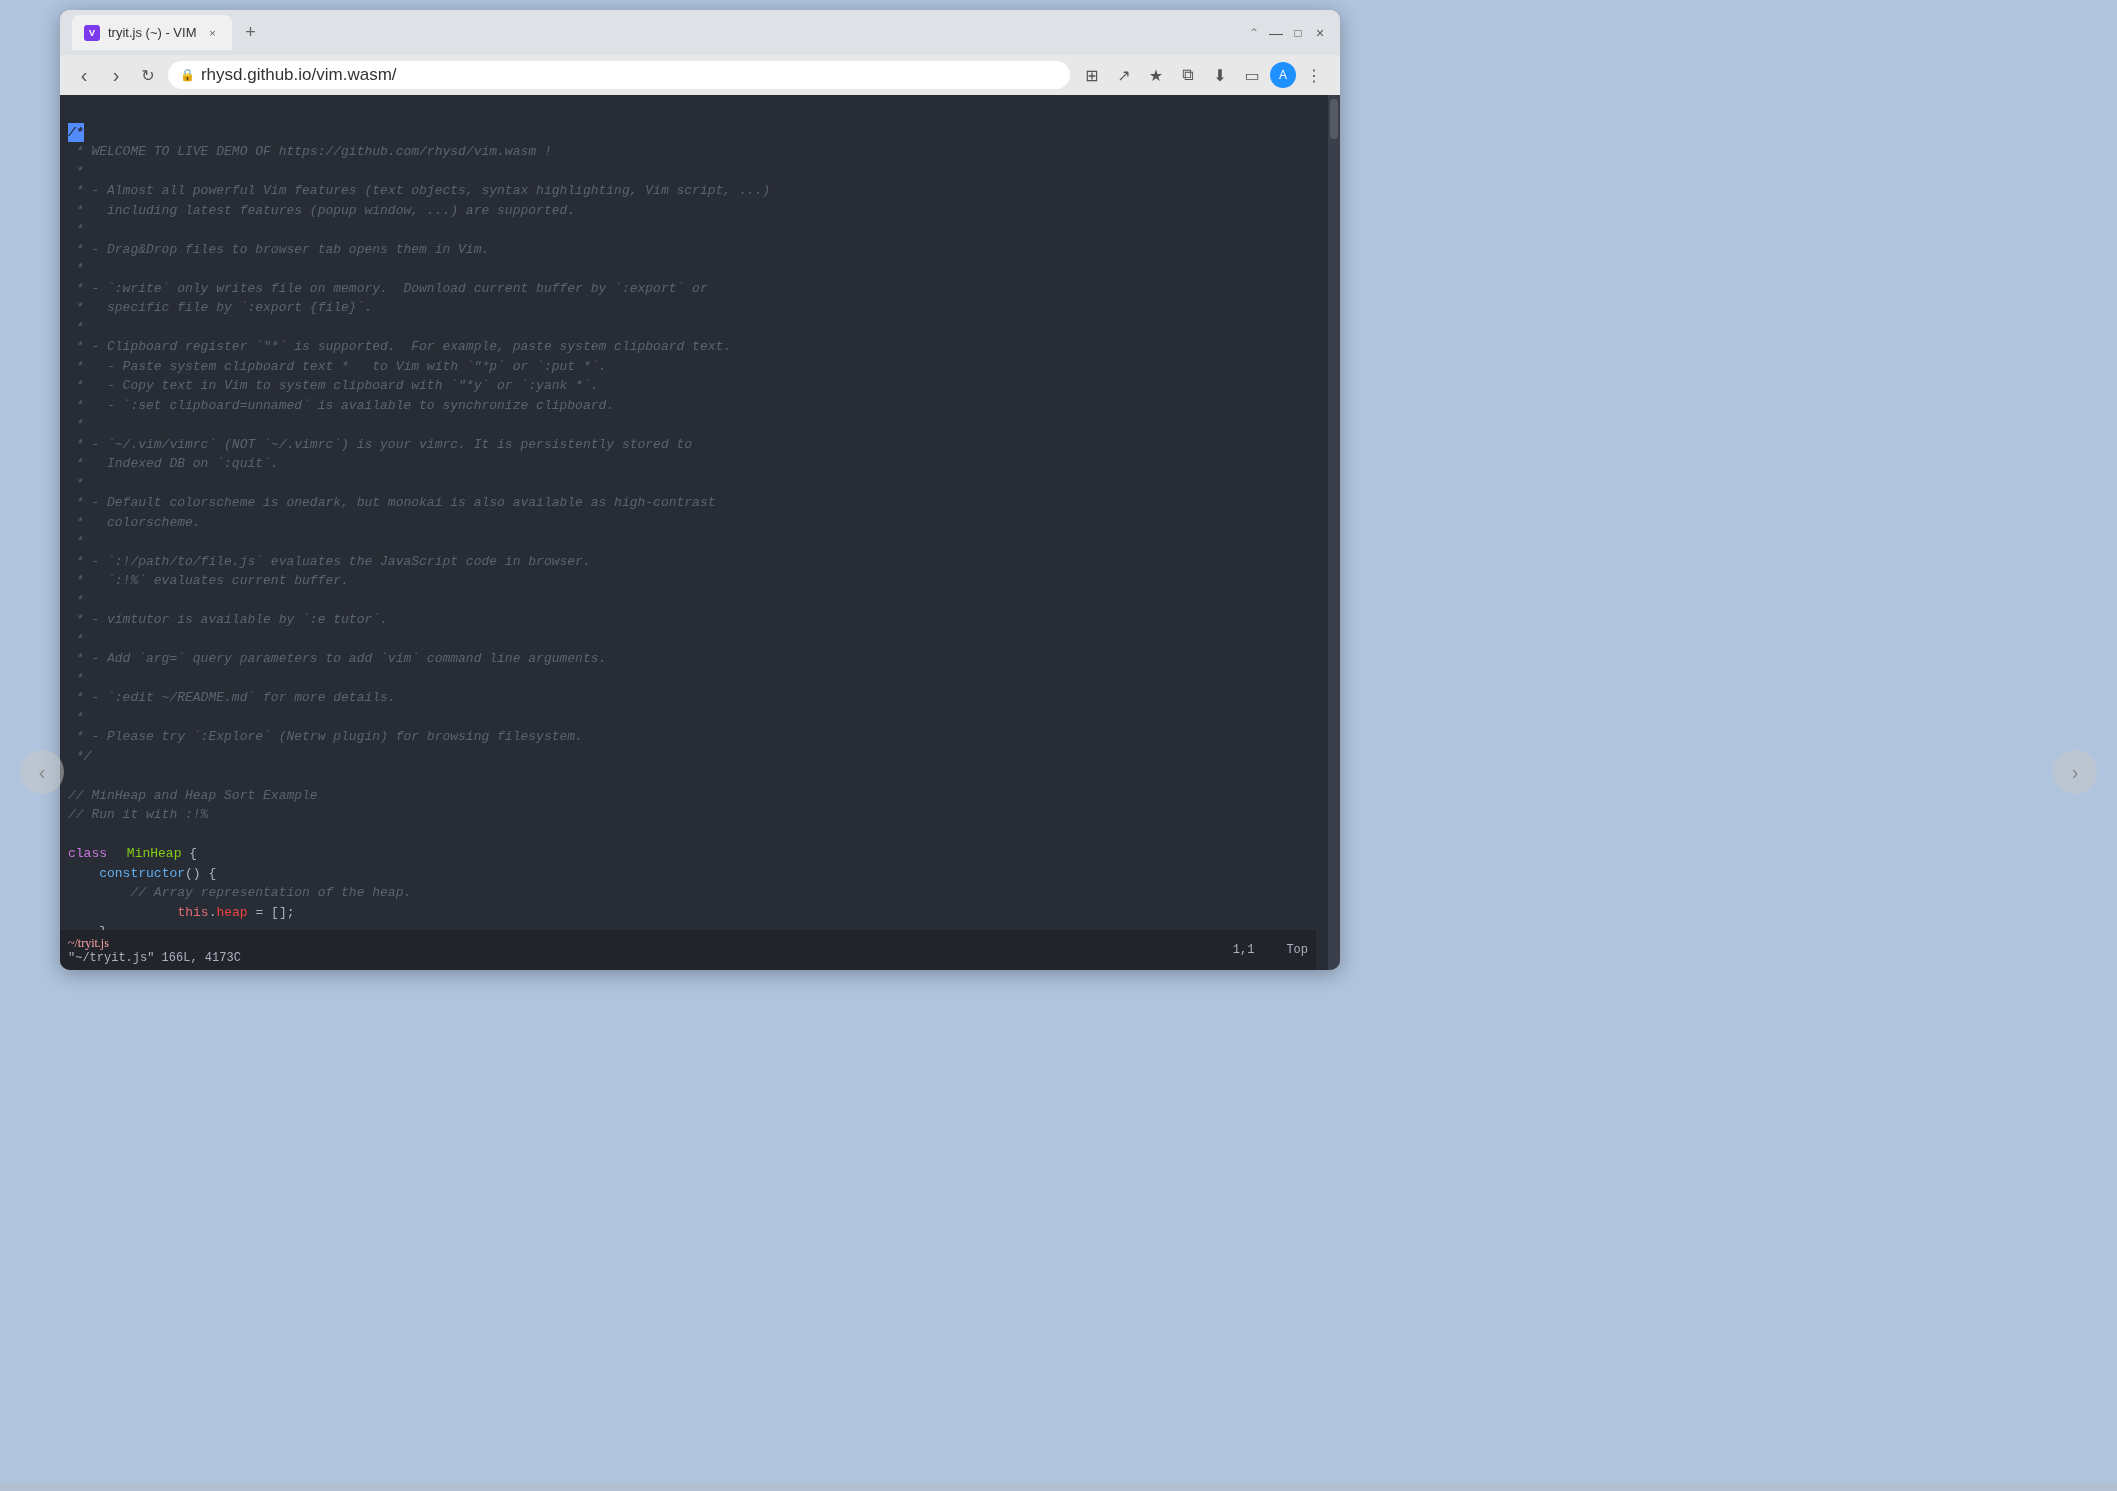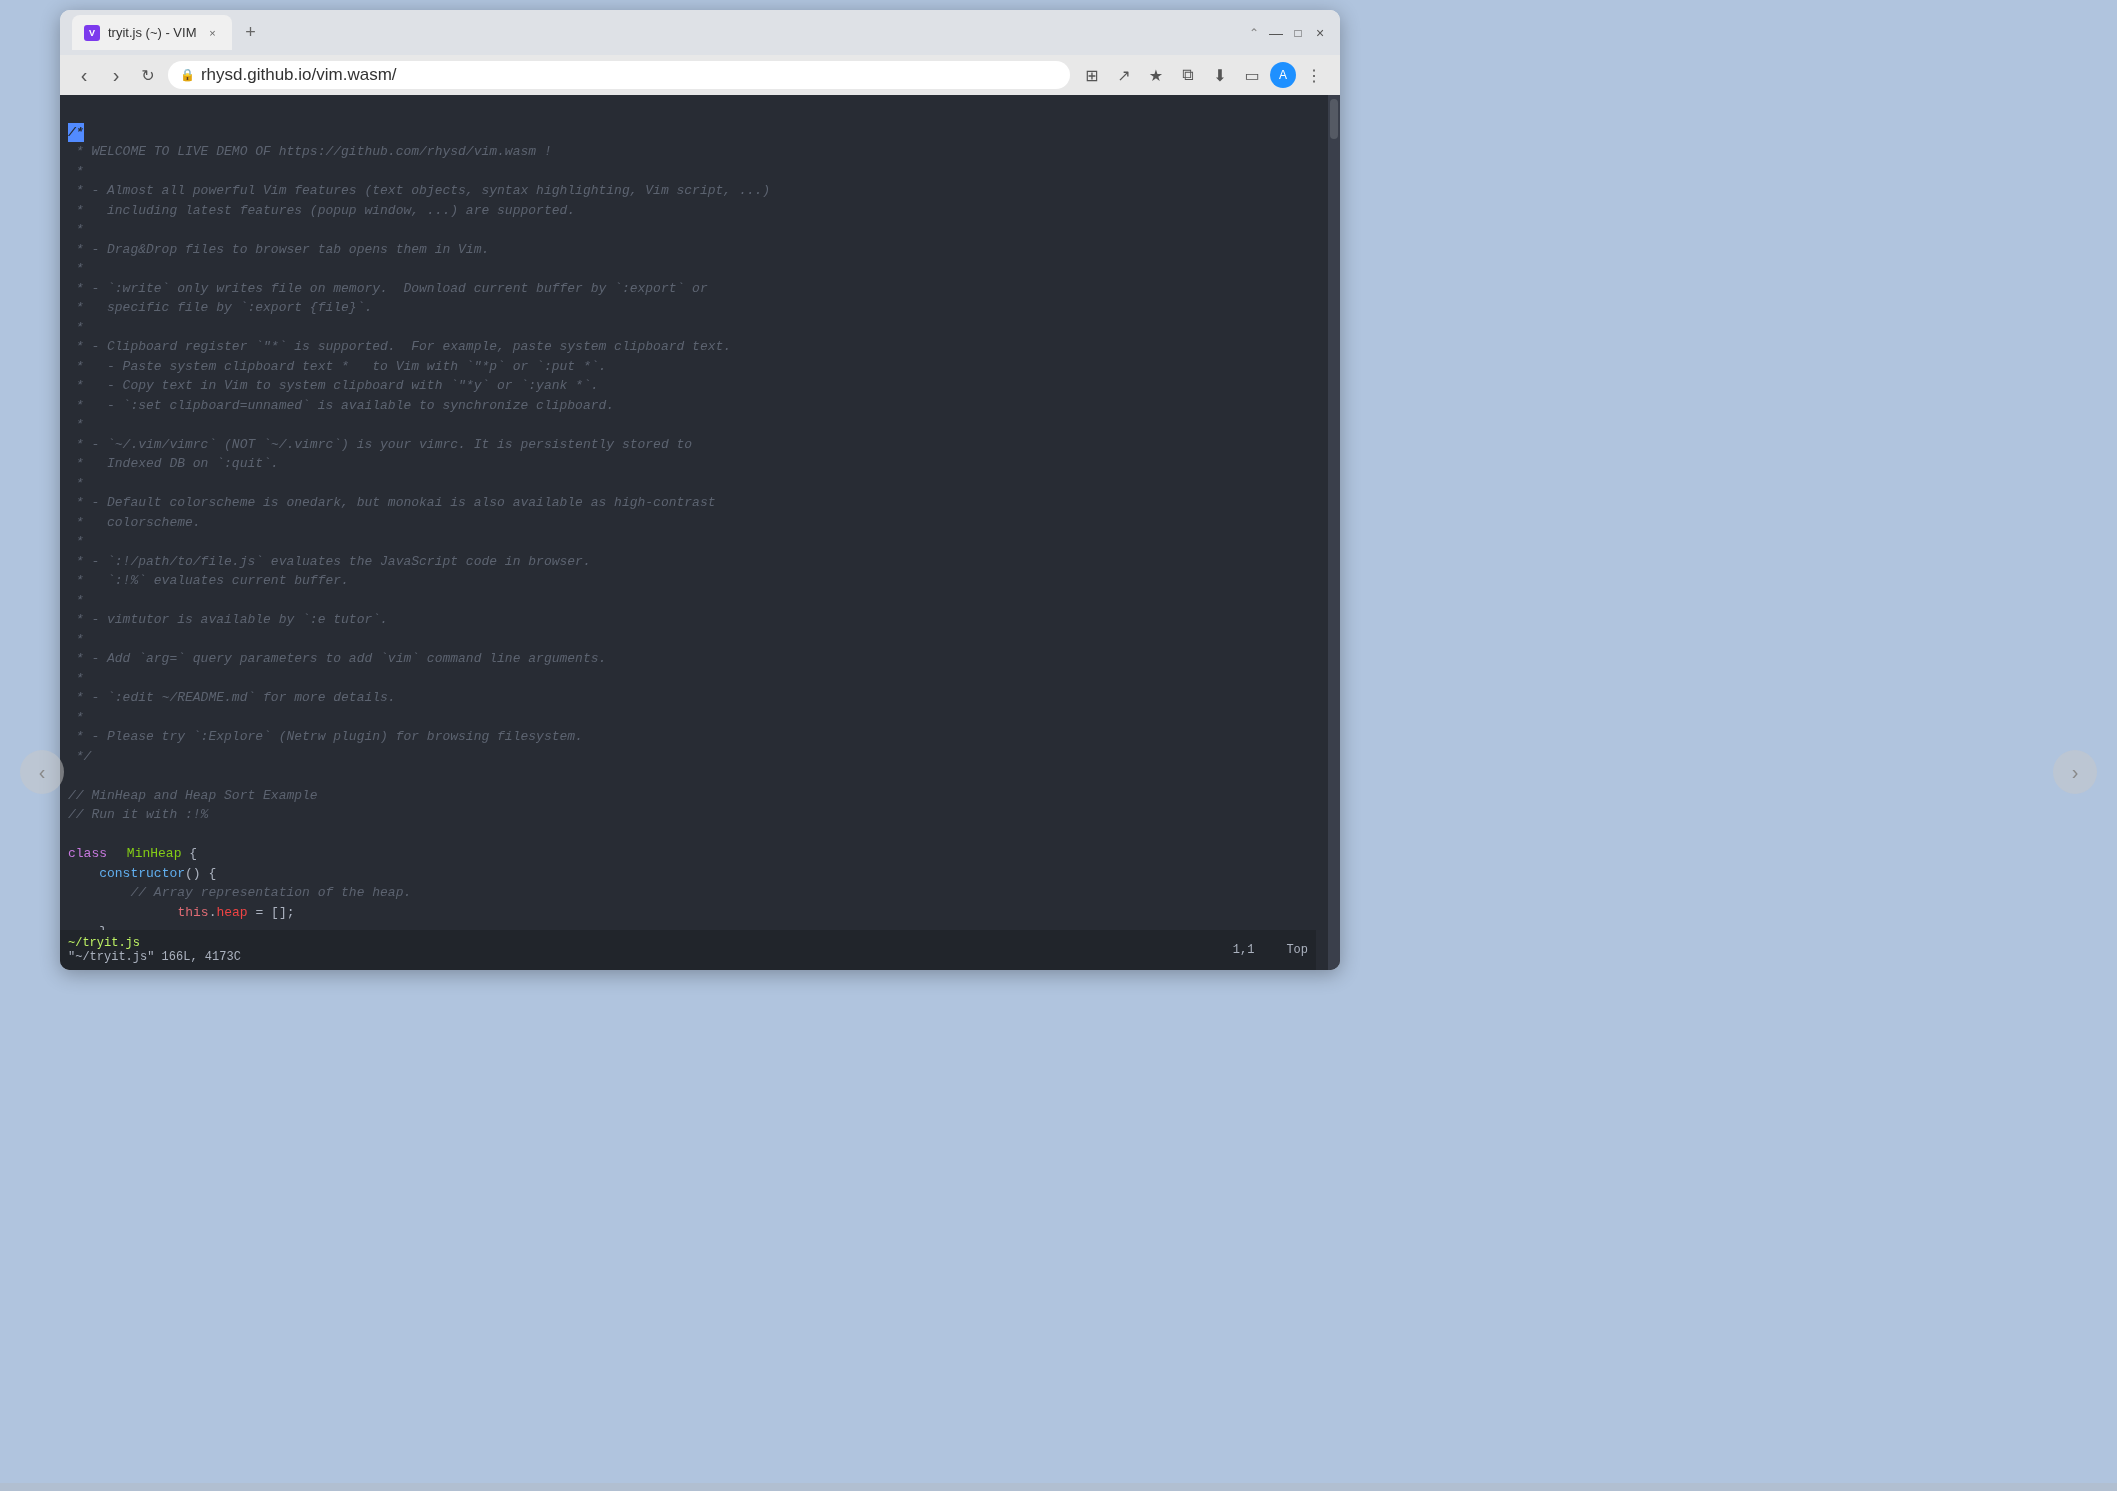--- a/index.html
+++ b/index.html
@@ -383,21 +383,21 @@
         .[]  ..();
         .();
 
          item;
     }
     }
       </div>
 
       <div class="vim-statusbar" style="position:absolute; bottom:0; left:0; right:12px; background:#21252b; height:40px; display:flex; align-items:center; justify-content:space-between; padding:0 8px;">
         <div style="display:flex; flex-direction:column;">
-          <span style="font-family:Liberation Mono, monospace; font-size:12px; color:#bef264;">~/tryit.js</span>
+          <span style="font-family:Liberation Serif, serif; font-size:12px; color:#fca5a5;">~/tryit.js</span>
           <span style="font-family:'Courier New',monospace; font-size:12px; color:#abb2bf;">"~/tryit.js" 166L, 4173C</span>
         </div>
         <div style="display:flex; gap:32px; align-items:center;">
           <span style="font-family:'Courier New',monospace; font-size:12px; color:#abb2bf;">1,1</span>
           <span style="font-family:'Courier New',monospace; font-size:12px; color:#abb2bf;">Top</span>
         </div>
       </div>
     </div>
 
     <div class="vim-scrollbar">

